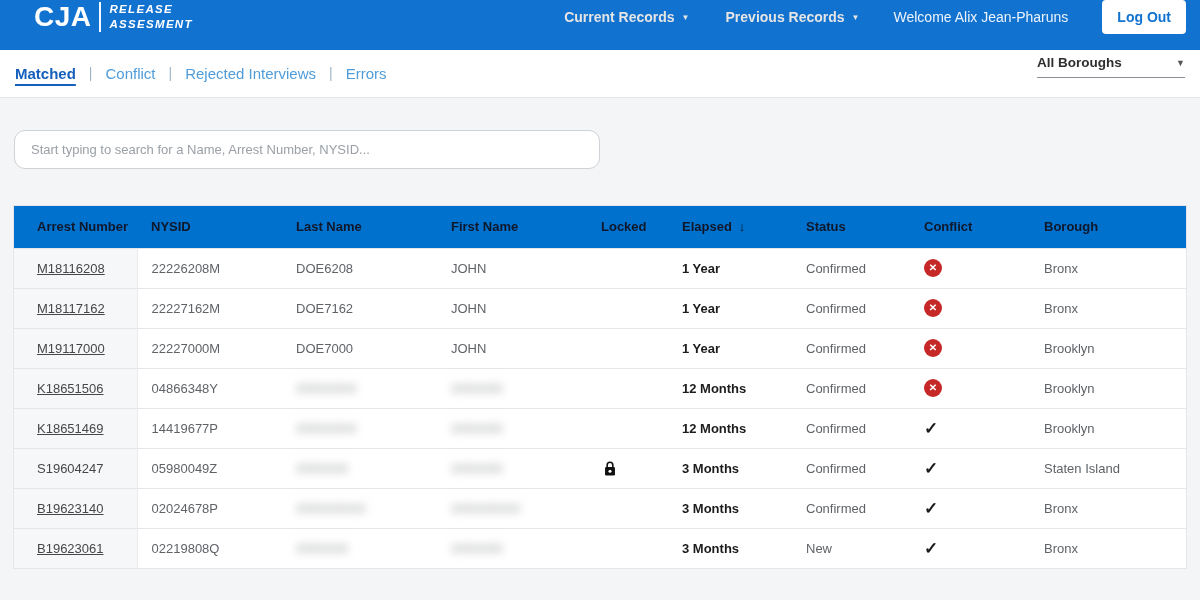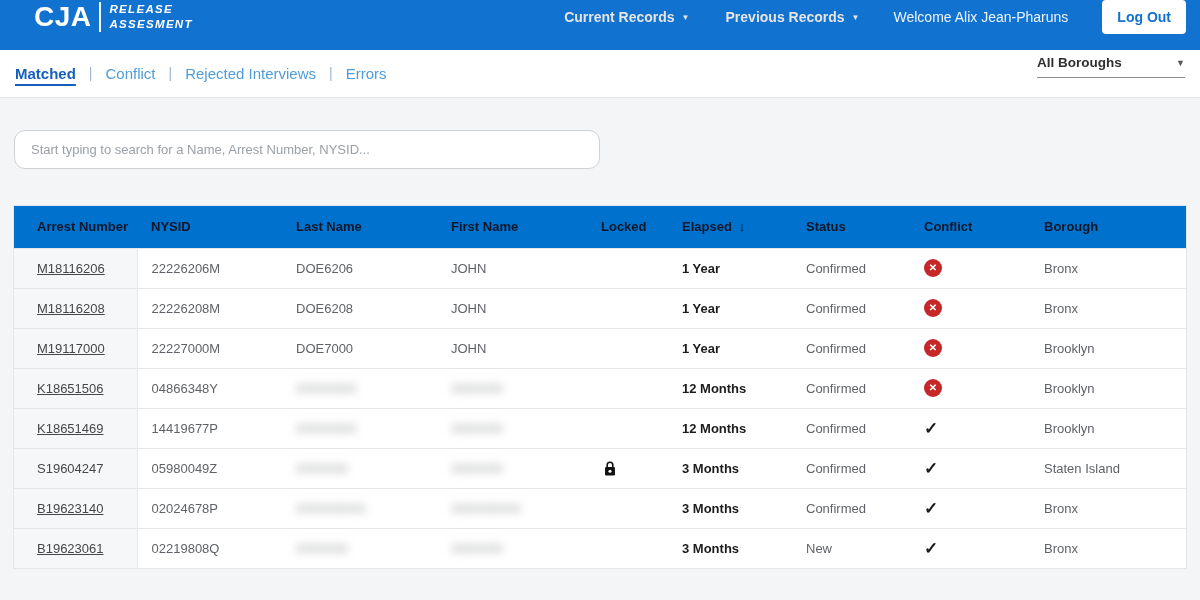--- a/index.html
+++ b/index.html
@@ -133,58 +133,58 @@
           <th>Last Name</th>
           <th>First Name</th>
           <th>Locked</th>
           <th>Elapsed<span class="sort-arrow">↓</span></th>
           <th>Status</th>
           <th>Conflict</th>
           <th>Borough</th>
         </tr>
     </thead>
     <tbody id="tbody">
-  <tr>
-    <td class="cell-arrest">
-      <a class="arrest" href="#">M18116206</a>
-    </td>
-    <td>22226206M</td>
-    <td>DOE6206</td>
-    <td>JOHN</td>
-    <td>
-      
-    </td>
-    <td class="cell-elapsed">1 Year</td>
-    <td>Confirmed</td>
-    <td>
-      <span class="x-icon">✕</span>
-      
-    </td>
-    <td>Bronx</td>
-  </tr>
 
   <tr>
     <td class="cell-arrest">
       <a class="arrest" href="#">M18116208</a>
     </td>
     <td>22226208M</td>
     <td>DOE6208</td>
     <td>JOHN</td>
     <td>
       
     </td>
     <td class="cell-elapsed">1 Year</td>
     <td>Confirmed</td>
     <td>
       <span class="x-icon">✕</span>
       
     </td>
     <td>Bronx</td>
   </tr>
 
+  <tr>
+    <td class="cell-arrest">
+      <a class="arrest" href="#">M18117162</a>
+    </td>
+    <td>22227162M</td>
+    <td>DOE7162</td>
+    <td>JOHN</td>
+    <td>
+      
+    </td>
+    <td class="cell-elapsed">1 Year</td>
+    <td>Confirmed</td>
+    <td>
+      <span class="x-icon">✕</span>
+      
+    </td>
+    <td>Bronx</td>
+  </tr>
 
   <tr>
     <td class="cell-arrest">
       <a class="arrest" href="#">M19117000</a>
     </td>
     <td>22227000M</td>
     <td>DOE7000</td>
     <td>JOHN</td>
     <td>
       

